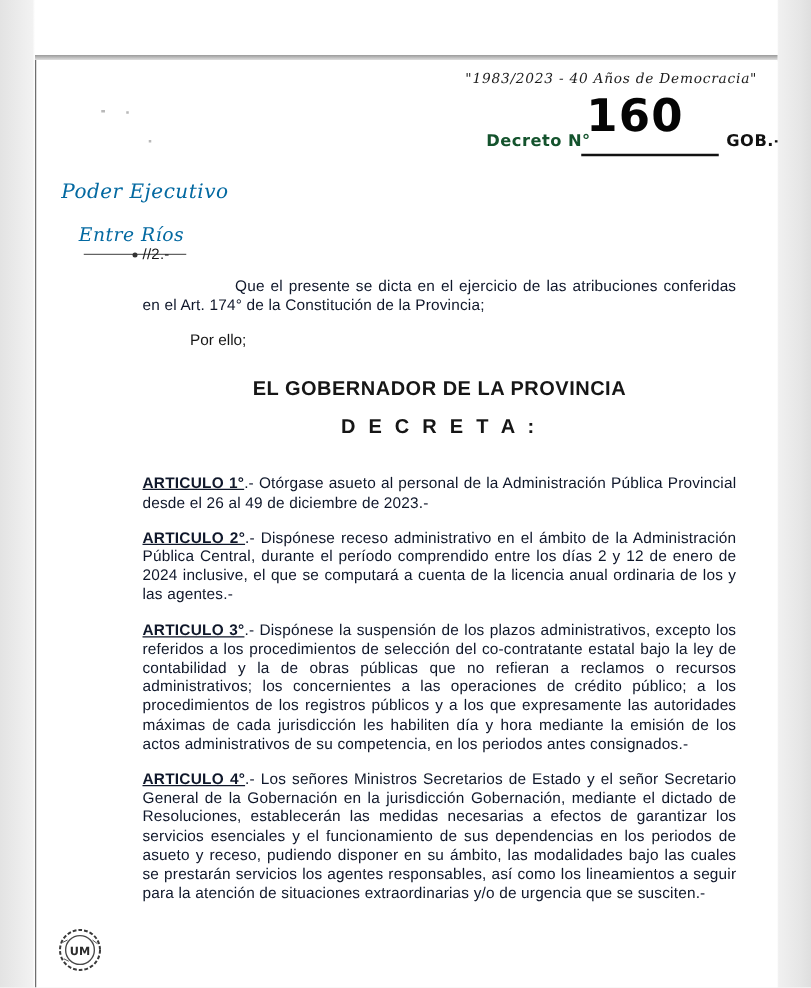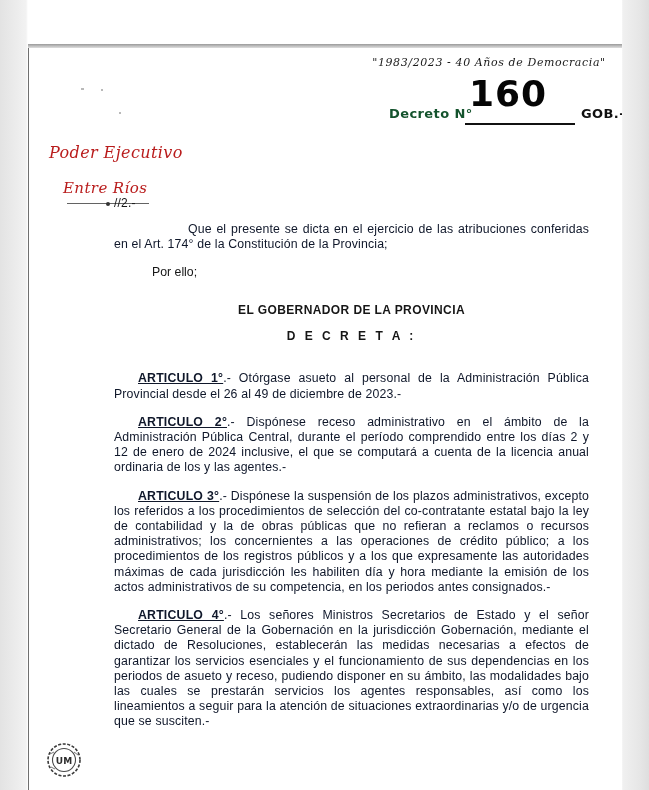--- a/index.html
+++ b/index.html
@@ -114,21 +114,21 @@
   }
 
   
   .letterhead {
     position: absolute;
     left: 20px;
     top: 95px;
     width: 140px;
     font-family: "DejaVu Serif", serif;
     font-style: italic;
-    color: #b91c1c;
+    color: #0369a1;
   }
   .letterhead .lh1 {
     font-size: 16px;
     letter-spacing: 0.4px;
   }
   .letterhead .lh2 {
     font-size: 15px;
     letter-spacing: 0.4px;
     margin-left: 14px;
     margin-top: 17px;
@@ -177,34 +177,33 @@
     margin: 0 0 24px 0;
     font-family: "Liberation Sans", sans-serif;
     font-weight: normal;
     font-size: 12.3px;
     padding-left: 38px;
   }
   .decreta-line {
     text-align: center;
     font-family: "Liberation Sans", sans-serif;
     font-weight: bold;
-    font-size: 12px;
+    font-size: 16px;
     letter-spacing: 0.4px;
     margin: 0;
   }
   .decreta-line.spaced {
     letter-spacing: 3px;
     margin-top: 12px;
     margin-bottom: 28px;
   }
   .art-label {
     font-weight: bold;
     text-decoration: underline;
     letter-spacing: 0.2px;
-    margin-left: 24px;
   }
 
   
   .stamp {
     position: absolute;
     left: 15px;
     top: 692px;
     width: 40px;
     height: 40px;
   }

